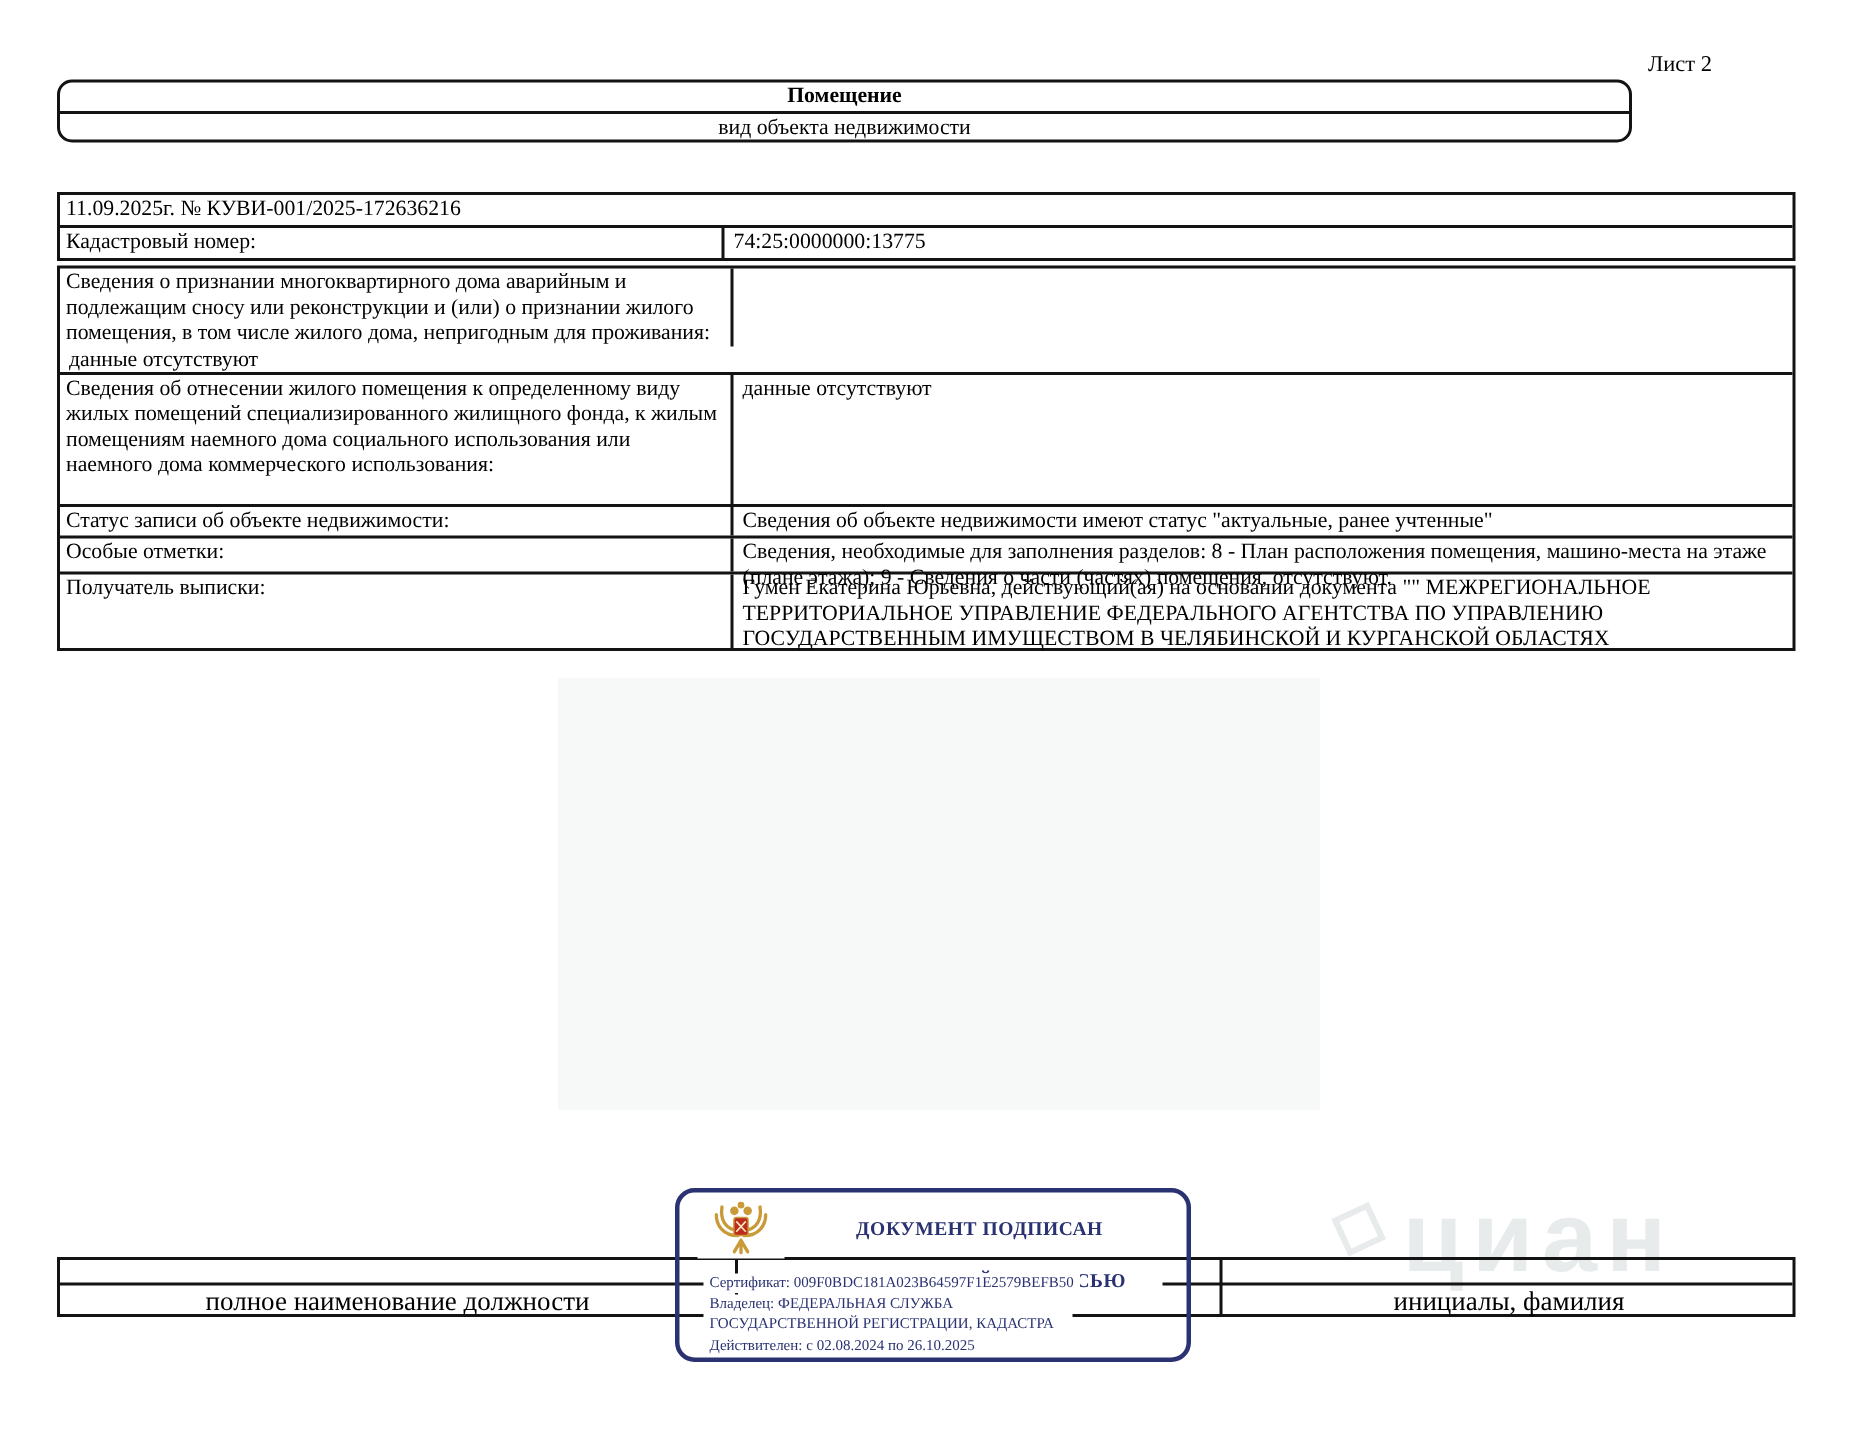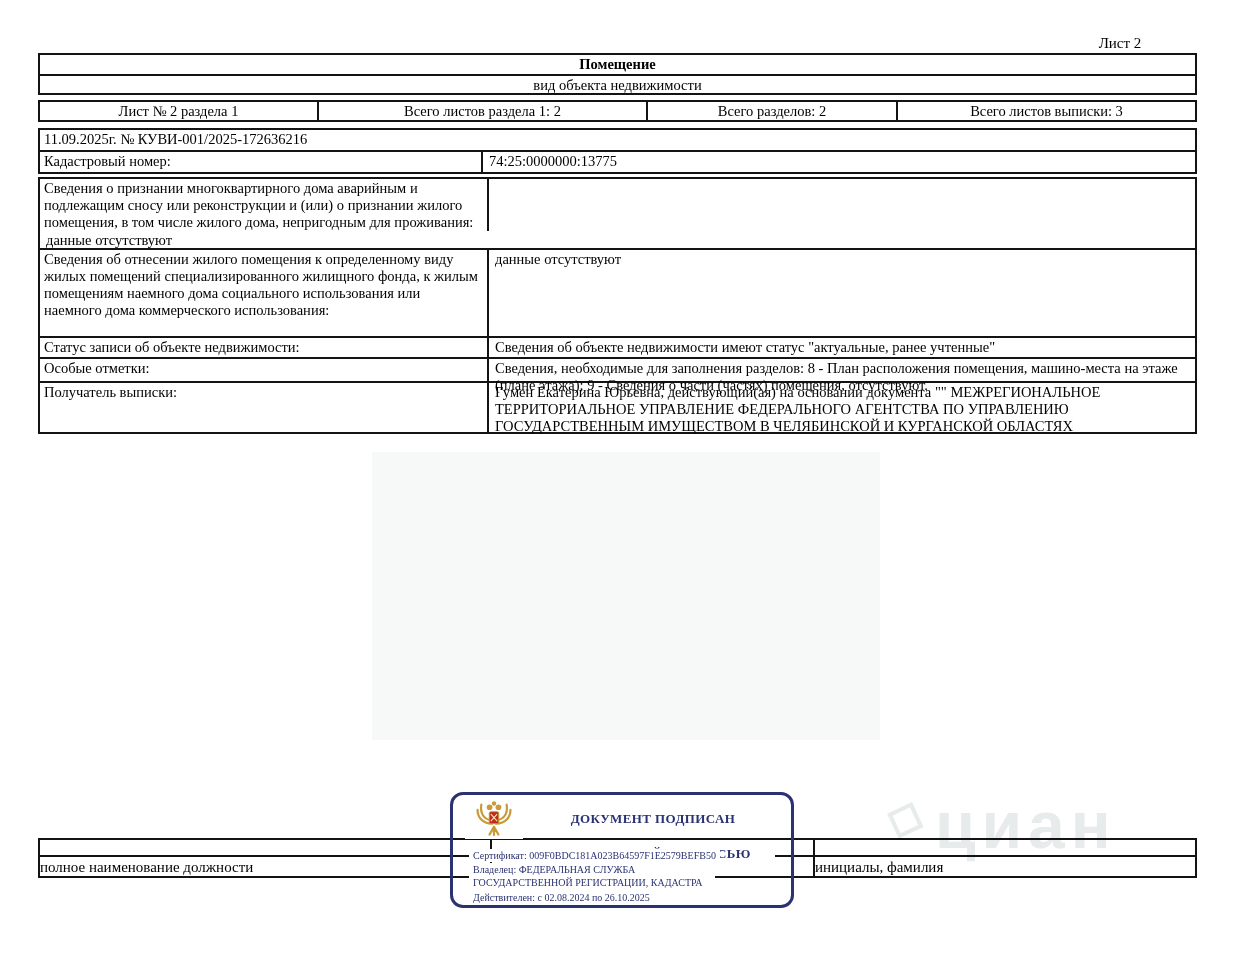--- a/index.html
+++ b/index.html
@@ -17,21 +17,21 @@
   
   .tbl{border:2px solid #131313;background:transparent;z-index:2;}
   .trow{box-sizing:border-box;display:flex;}
   .divide-top{border-top:2px solid #131313;}
   .cell-r{border-right:2px solid #131313;}
   .fs14{font-size:14.5px;line-height:17px;}
 
   .sheet-label{top:35px;left:1070px;width:100px;text-align:center;font-size:15px;z-index:2;}
 
   
-  .t1{left:38px;top:53px;width:1159px;}
+  .t1{left:38px;top:53px;width:1050px;border-radius:10px;}
   .t1 .r{height:19px;line-height:19px;}
   .t1 .r1{font-weight:bold;}
 
   
   .t2{left:38px;top:100px;width:1159px;height:22px;display:flex;}
   .t2 .c{line-height:19px;text-align:center;}
 
   
   .t3{left:38px;top:128px;width:1159px;}
   .t3 .r{height:20px;line-height:19px;padding-left:4px;}
@@ -39,21 +39,21 @@
   
   .t4{left:38px;top:177px;width:1159px;z-index:2;}
   .t4 .lbl{width:437px;border-right:2px solid #131313;padding:1px 6px 0 4px;}
   .t4 .val{flex:1;padding:1px 6px 0 6px;}
 
   
   .sig{left:38px;top:838px;width:1159px;height:40px;border:2px solid #131313;z-index:2;background:transparent;}
   .sig-hline{position:absolute;left:0;right:0;top:15px;border-top:2px solid #131313;}
   .sig-v1{position:absolute;left:450px;top:0;bottom:0;border-left:2px solid #131313;}
   .sig-v2{position:absolute;left:773px;top:0;bottom:0;border-left:2px solid #131313;}
-  .sig-cap{position:absolute;top:18px;font-size:15px;line-height:18px;text-align:left;}
+  .sig-cap{position:absolute;top:18px;font-size:18px;line-height:18px;text-align:center;}
   .sig-cap.left{left:0;width:450px;}
   .sig-cap.right{left:775px;width:382px;}
 
   
   .stamp{left:450px;top:792px;width:344px;height:116px;border:3px solid #2a3272;
          border-radius:13px;z-index:5;background:transparent;color:#2a3272;}
   .stamp .emblem{position:absolute;left:12px;top:4px;width:58px;height:40px;background:#fff;text-align:center;}
   .stamp .title{position:absolute;left:78px;width:240px;text-align:center;background:#fff;
                 font-size:13px;font-weight:bold;letter-spacing:.4px;line-height:14px;padding:1px 2px;}
   .stamp .title.l1{top:16px;}
@@ -71,26 +71,20 @@
   <div class="abs mid-watermark"></div>
   <div class="abs cian-watermark"><span class="cian-mark">◇</span><span>циан</span></div>
 
   <div class="abs sheet-label">Лист 2</div>
 
   <div class="abs tbl t1">
     <div class="trow r r1 fs14" style="display:block;" align="center">Помещение</div>
     <div class="trow r divide-top fs14" style="display:block;text-align:center;">вид объекта недвижимости</div>
   </div>
 
-  <div class="abs tbl t2">
-    <div class="c fs14" style="width:277px;">Лист № 2 раздела 1</div>
-    <div class="c fs14 " style="width:327px;border-left:2px solid #131313;">Всего листов раздела 1: 2</div>
-    <div class="c fs14" style="width:248px;border-left:2px solid #131313;">Всего разделов: 2</div>
-    <div class="c fs14" style="flex:1;border-left:2px solid #131313;">Всего листов выписки: 3</div>
-  </div>
 
   <div class="abs tbl t3">
     <div class="r fs14">11.09.2025г. № КУВИ-001/2025-172636216</div>
     <div class="trow divide-top">
       <div class="r fs14 cell-r" style="width:437px;">Кадастровый номер:</div>
       <div class="r fs14" style="flex:1;padding-left:6px;">74:25:0000000:13775</div>
     </div>
   </div>
 
   <div class="abs tbl t4">

